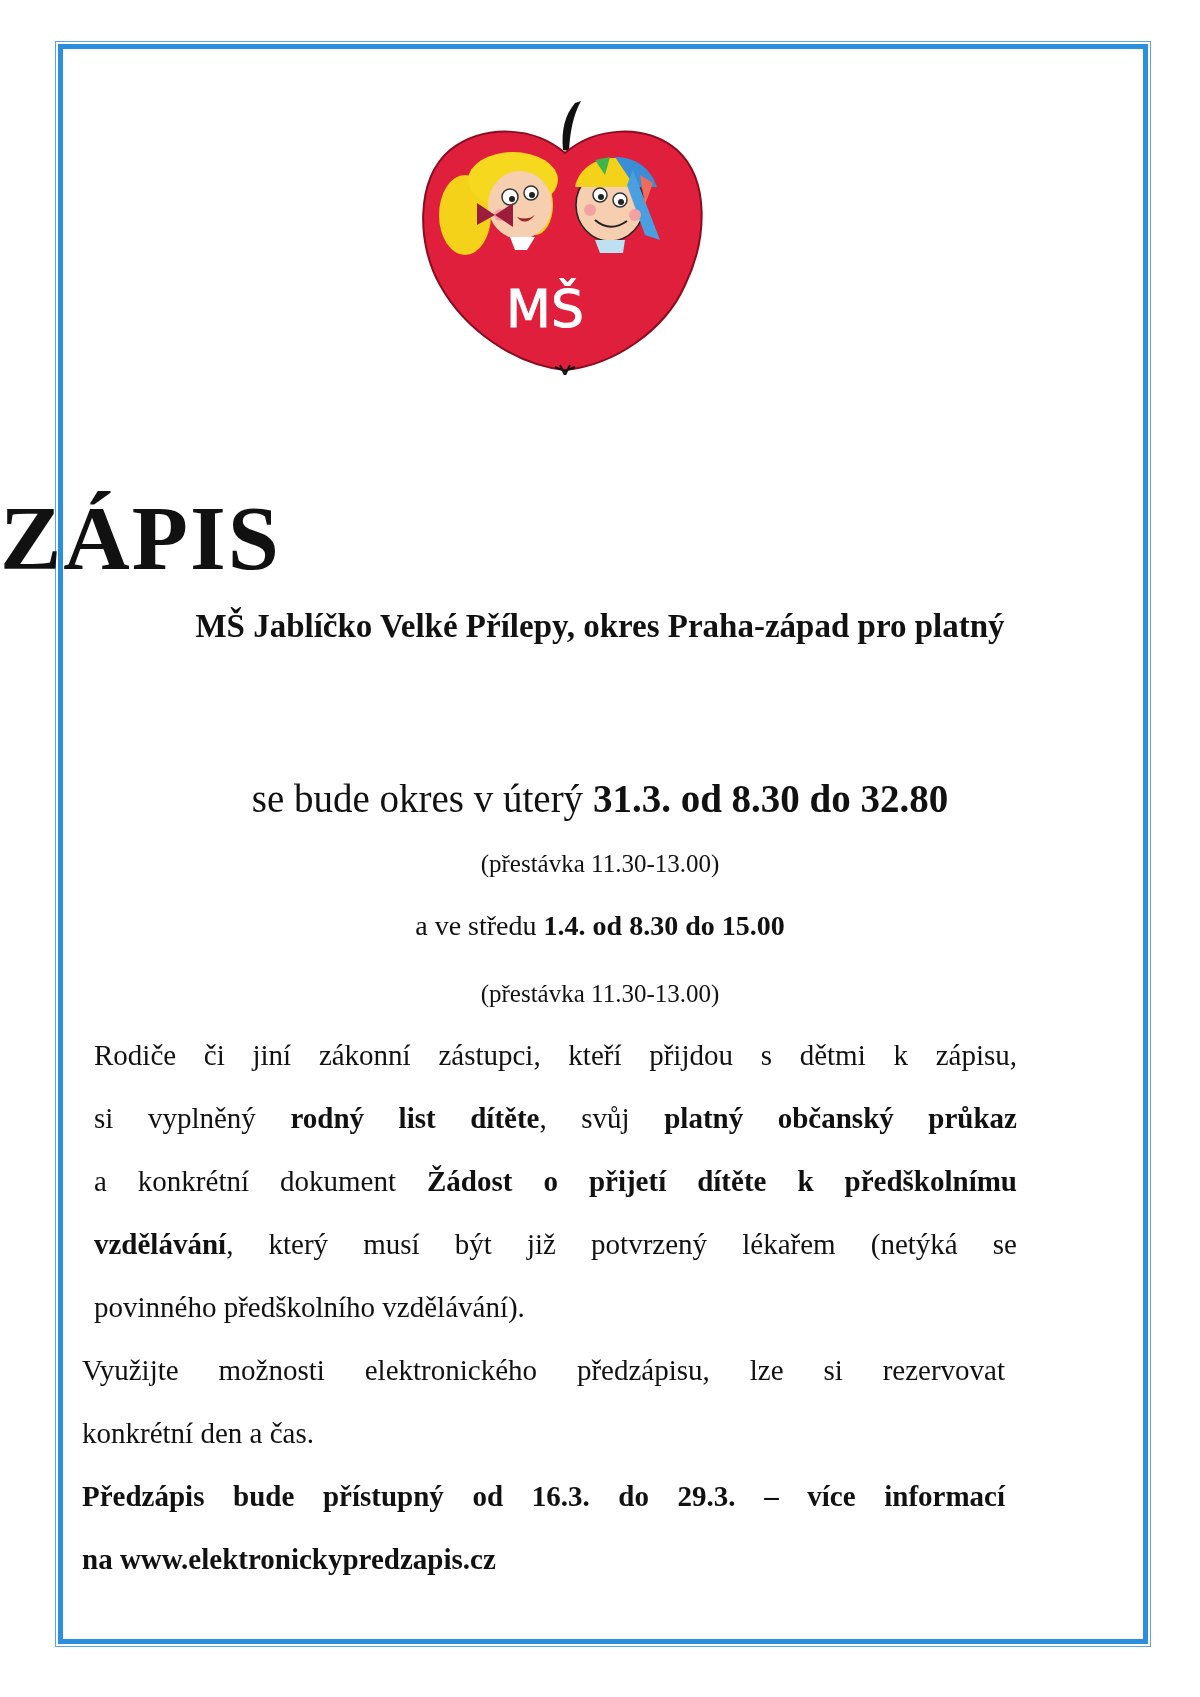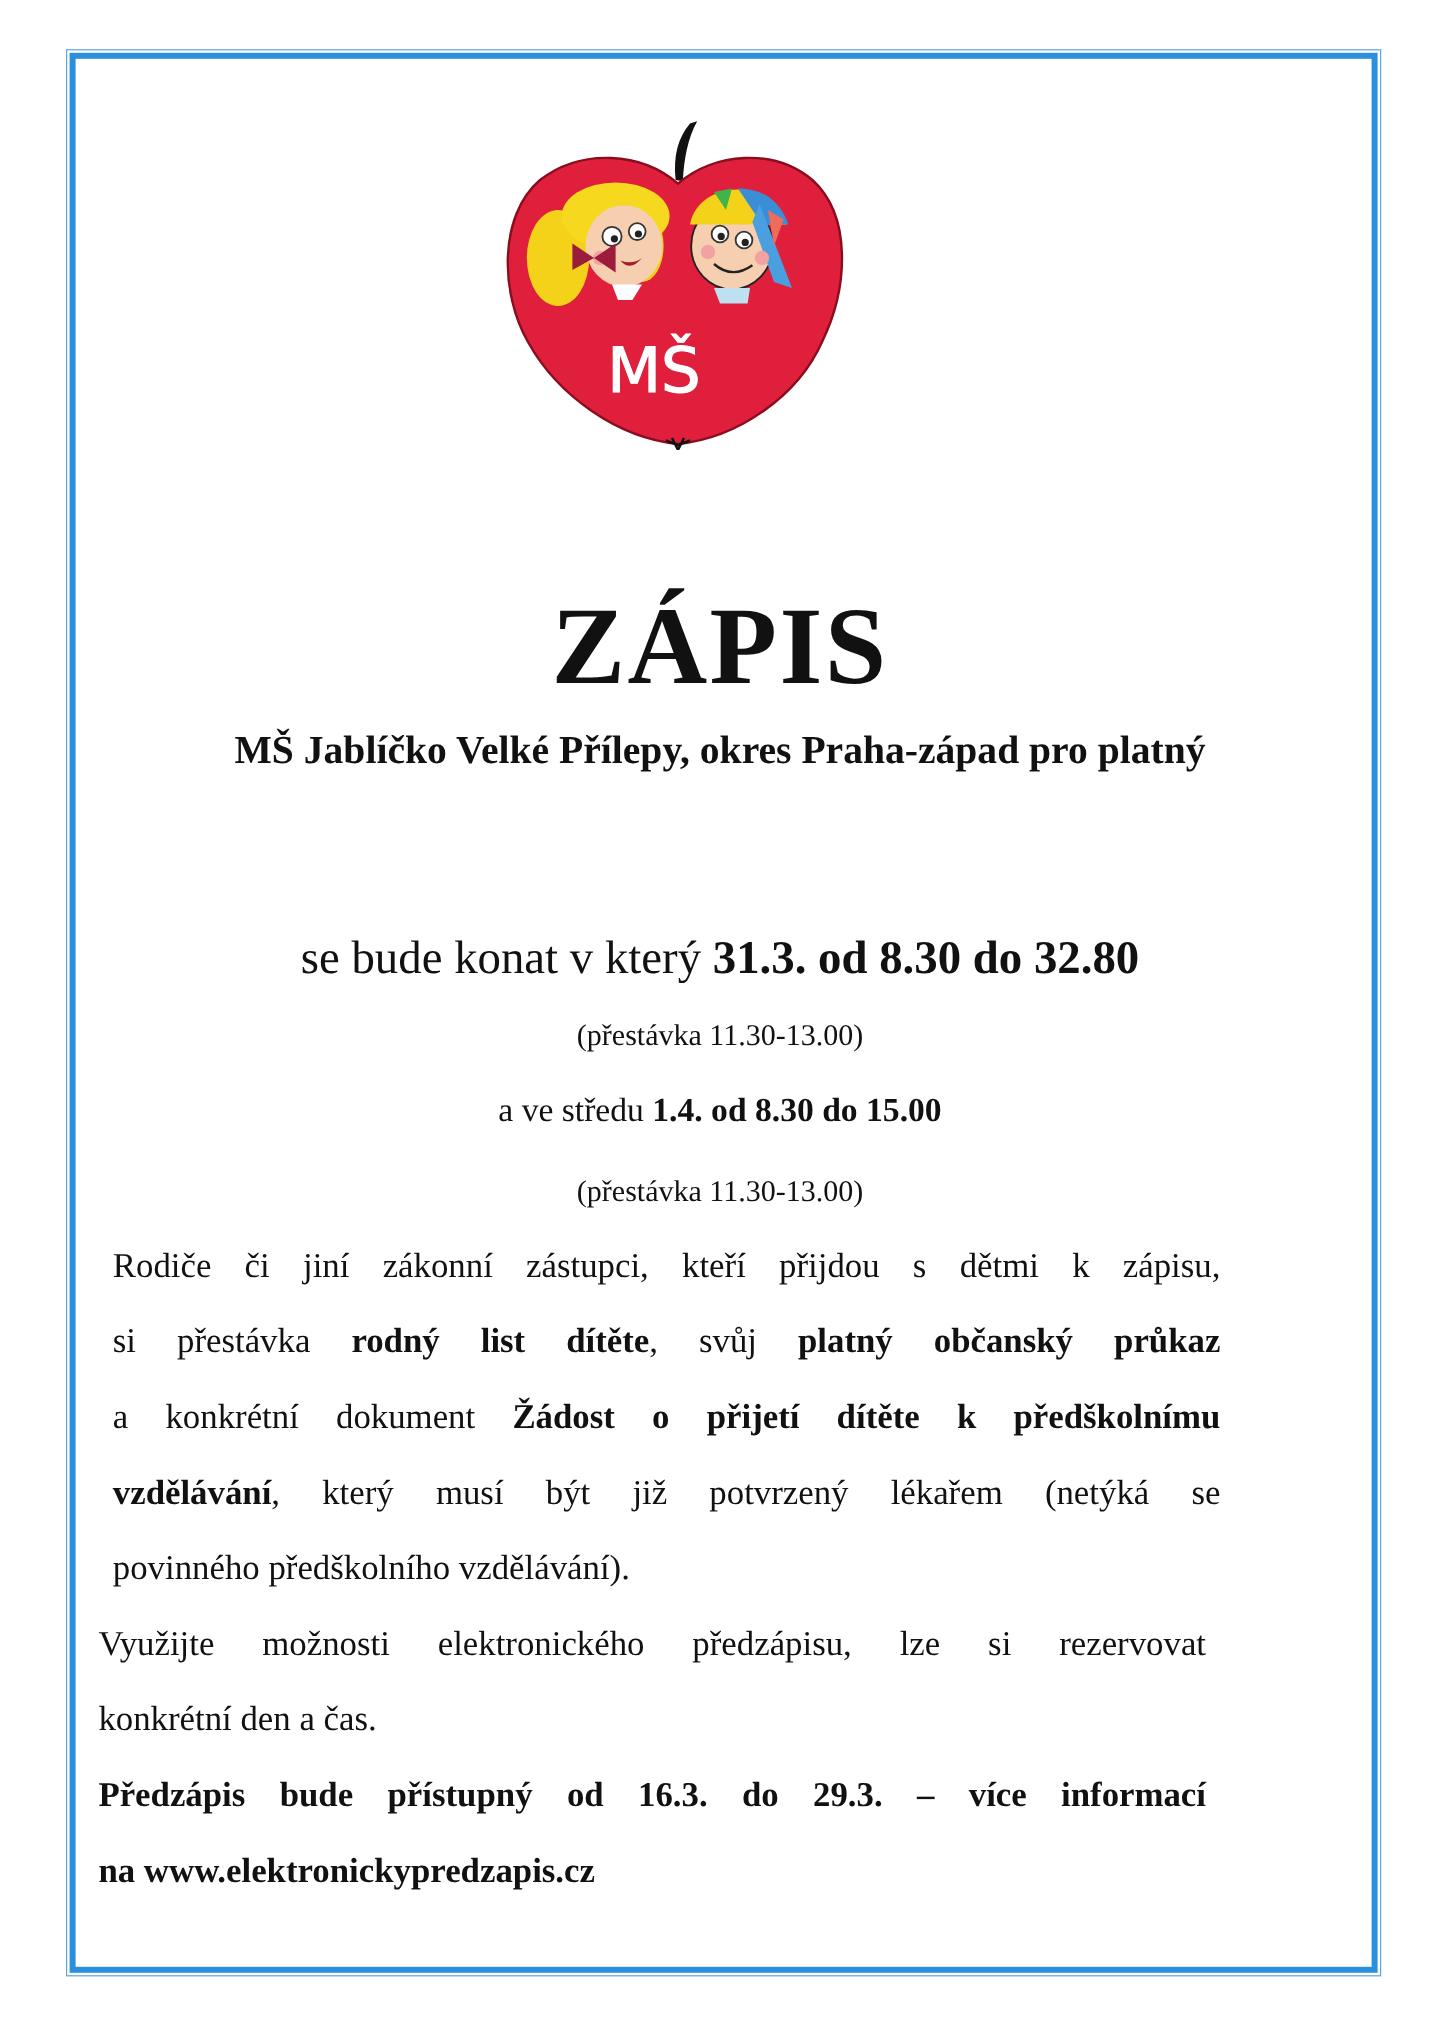--- a/index.html
+++ b/index.html
@@ -2,21 +2,21 @@
 <html><head>
   <meta charset="utf-8">
   <style>
     html, body { margin: 0; padding: 0; background: #ffffff; }
     body { width: 1200px; height: 1697px; position: relative; overflow: hidden; font-family: "Liberation Serif", serif; color: #111; }
     .frame-outer { position: absolute; left: 55px; top: 41px; width: 1096px; height: 1606px; border: 1px solid #5aa6dd; box-sizing: border-box; }
     .frame-inner { position: absolute; left: 58px; top: 44px; width: 1090px; height: 1600px; border: 5px solid #2a8fdc; box-sizing: border-box; }
 
     .logo { position: absolute; left: 395px; top: 75px; width: 340px; height: 300px; }
 
-    .title { position: absolute; left: 0; width: 100%; top: 488px; text-align: center; font-weight: bold; font-size: 92px; line-height: 100px; letter-spacing: 2px; color: #111; }
+    .title { position: absolute; left: 0; width: 100%; top: 488px; text-align: left; font-weight: bold; font-size: 92px; line-height: 100px; letter-spacing: 2px; color: #111; }
 
     .school { position: absolute; left: 0; width: 100%; top: 605px; text-align: center; font-weight: bold; font-size: 33px; line-height: 42px; }
 
     .date1 { position: absolute; left: 0; width: 100%; top: 775px; text-align: center; font-size: 39px; line-height: 48px; }
     .break1 { position: absolute; left: 0; width: 100%; top: 848px; text-align: center; font-size: 25px; line-height: 32px; }
     .date2 { position: absolute; left: 0; width: 100%; top: 902px; text-align: center; font-size: 28px; line-height: 48px; }
     .break2 { position: absolute; left: 0; width: 100%; top: 978px; text-align: center; font-size: 25px; line-height: 32px; }
     .b { font-weight: bold; }
 
     .para { position: absolute; left: 82px; width: 923px; font-size: 29px; line-height: 63px; text-align: justify; }
@@ -78,32 +78,32 @@
   </svg>
 </div>
 
 <div class="title">ZÁPIS</div>
 
 <div class="school">
   <div>MŠ Jablíčko Velké Přílepy, okres Praha-západ pro platný</div>
 </div>
 
 <div class="date1">
-  <span>se bude konat v který </span><span class="b">31.3.</span><span class="b"> od 8.30 do 32.80</span>
+  <span>se bude okres v úterý </span><span class="b">31.3.</span><span class="b"> od 8.30 do 32.80</span>
 </div>
 <div class="break1">(přestávka 11.30-13.00)</div>
 
 <div class="date2">
   <span>a ve středu </span><span class="b">1.4.</span><span class="b"> od 8.30 do 15.00</span>
 </div>
 <div class="break2">(přestávka 11.30-13.00)</div>
 
 <div class="para p1">
   <span class="line"><span>Rodiče či jiní zákonní zástupci, kteří přijdou s dětmi k zápisu,</span></span>
-  <span class="line"><span>si přestávka </span><span class="b">rodný list dítěte</span><span>, svůj </span><span class="b">platný občanský průkaz</span></span>
+  <span class="line"><span>si vyplněný </span><span class="b">rodný list dítěte</span><span>, svůj </span><span class="b">platný občanský průkaz</span></span>
   <span class="line"><span>a konkrétní dokument </span><span class="b">Žádost o přijetí dítěte k předškolnímu</span></span>
   <span class="line"><span class="b">vzdělávání</span><span>, který musí být již potvrzený lékařem (netýká se</span></span>
   <span class="line last"><span>povinného předškolního vzdělávání).</span></span>
 </div>
 
 <div class="para p2">
   <span class="line"><span>Využijte možnosti elektronického předzápisu, lze si rezervovat</span></span>
   <span class="line last"><span>konkrétní den a čas.</span></span>
 </div>
 

